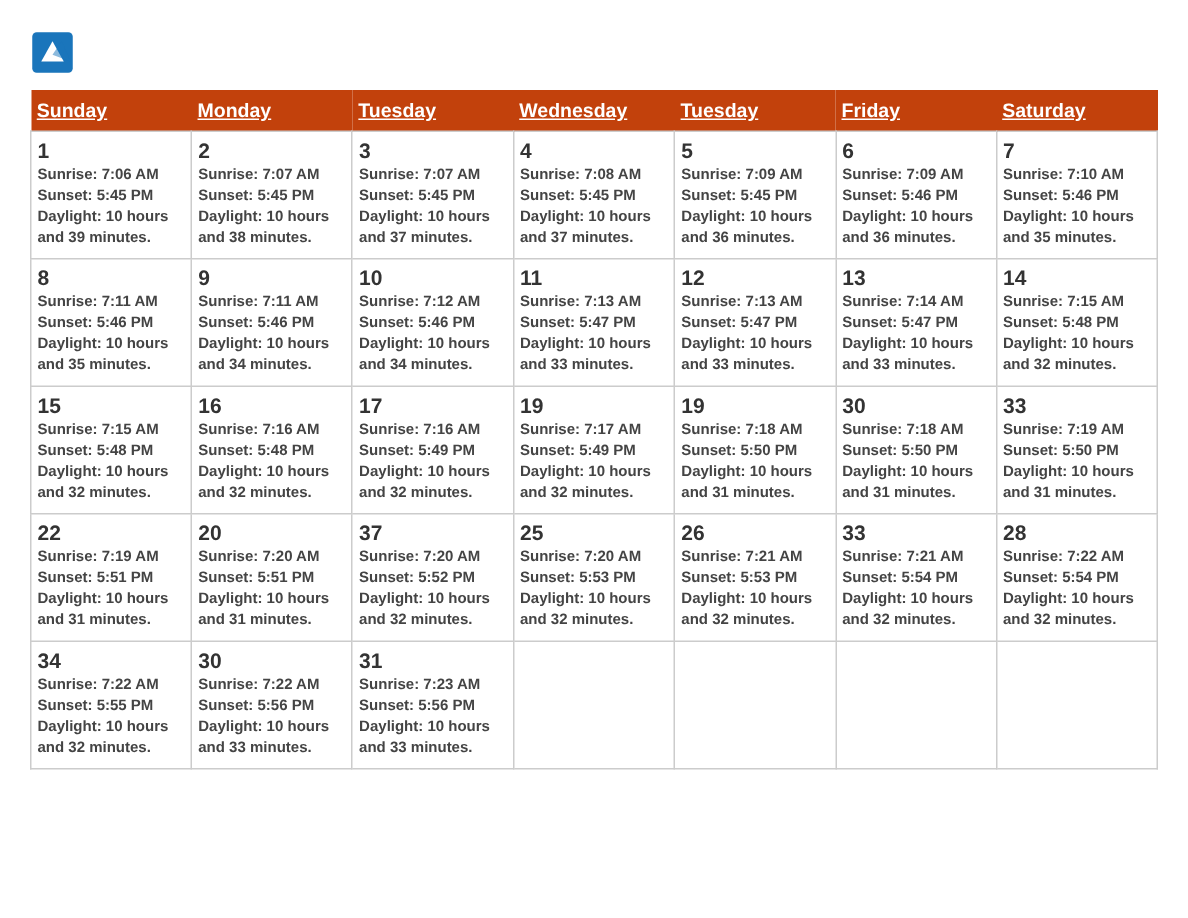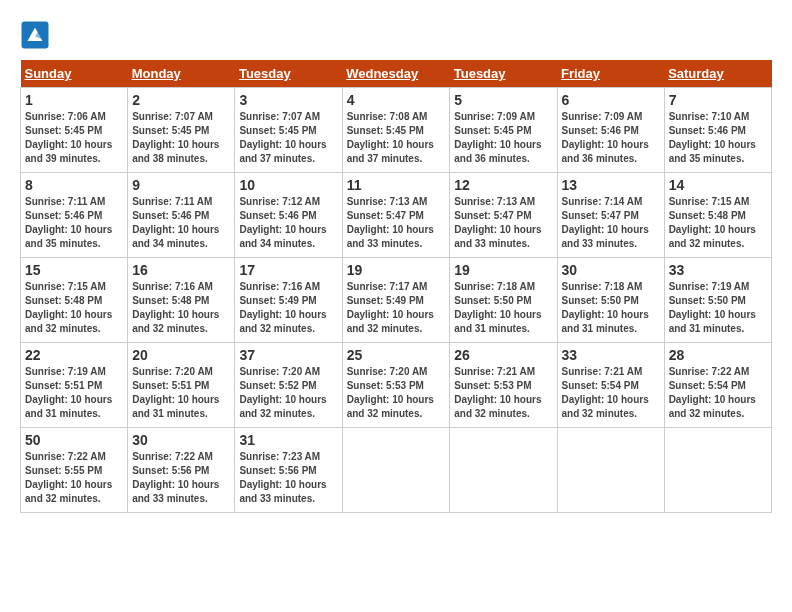--- a/index.html
+++ b/index.html
@@ -236,21 +236,21 @@
           <span class="day-num">33</span>
           <div class="day-info">Sunrise: 7:21 AM<br>Sunset: 5:54 PM<br>Daylight: 10 hours and 32 minutes.</div>
         </td>
         <td>
           <span class="day-num">28</span>
           <div class="day-info">Sunrise: 7:22 AM<br>Sunset: 5:54 PM<br>Daylight: 10 hours and 32 minutes.</div>
         </td>
       </tr>
       <tr class="week-row">
         <td>
-          <span class="day-num">50</span>
+          <span class="day-num">34</span>
           <div class="day-info">Sunrise: 7:22 AM<br>Sunset: 5:55 PM<br>Daylight: 10 hours and 32 minutes.</div>
         </td>
         <td>
           <span class="day-num">30</span>
           <div class="day-info">Sunrise: 7:22 AM<br>Sunset: 5:56 PM<br>Daylight: 10 hours and 33 minutes.</div>
         </td>
         <td>
           <span class="day-num">31</span>
           <div class="day-info">Sunrise: 7:23 AM<br>Sunset: 5:56 PM<br>Daylight: 10 hours and 33 minutes.</div>
         </td>

